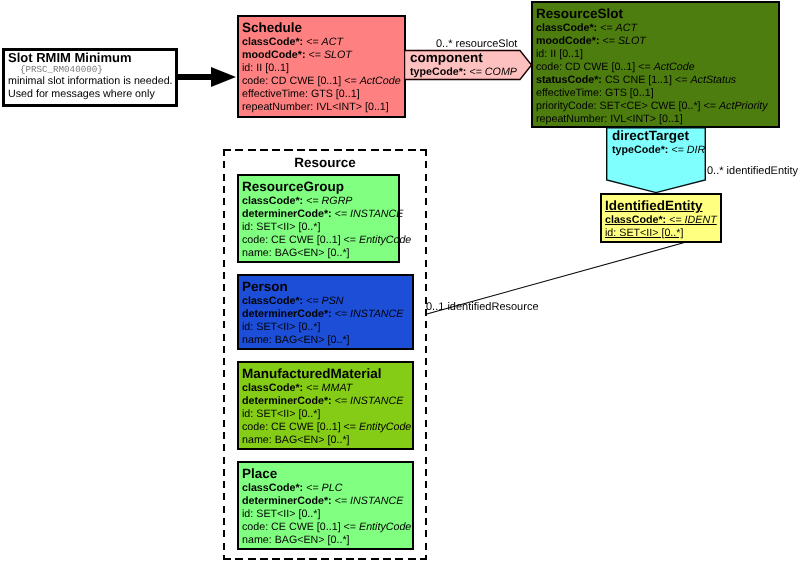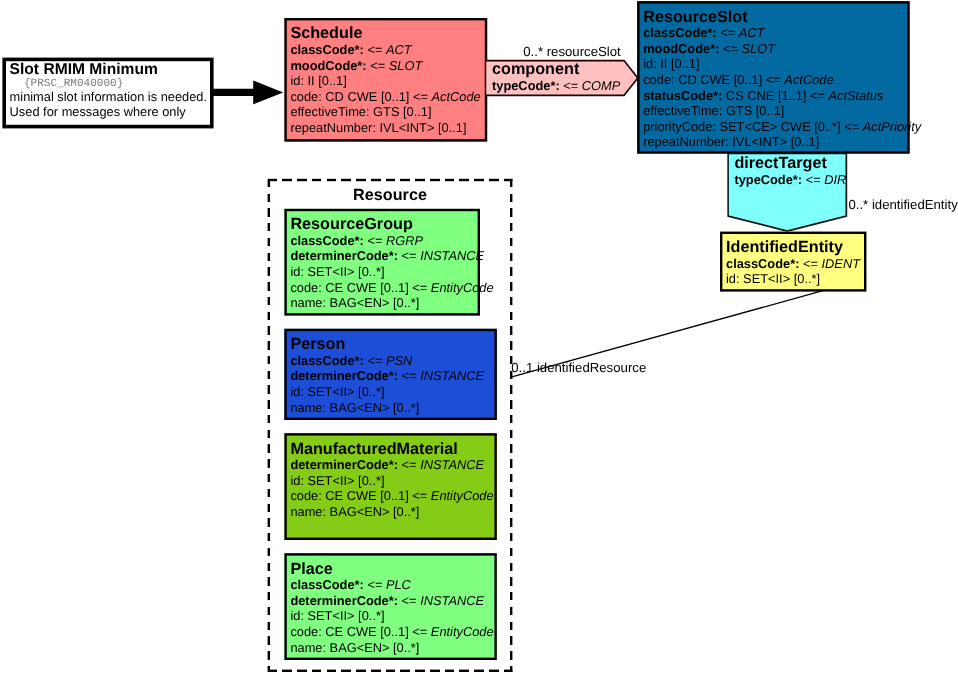--- a/index.html
+++ b/index.html
@@ -18,22 +18,22 @@
   #titlebox{left:2px;top:48px;width:176px;height:59px;background:#fff;border-width:3px;}
   .tb-title{font-weight:bold;font-size:13px;line-height:14px;padding:0 0 0 3px;}
   .tb-code{font-family:"Liberation Mono",monospace;font-size:9.2px;line-height:10px;color:#7a7a7a;padding-left:15px;}
   .tb-desc{font-size:10.7px;line-height:13px;padding-left:3px;}
 
   
   #entryarrow{left:175px;top:67px;}
 
   
   #schedule{left:237px;top:15px;width:169px;height:103px;background:#FF8080;}
-  #resourceslot{left:531px;top:1px;width:227px;height:127px;background:#0369a1;}
-  #identifiedentity{left:600px;top:193px;width:122px;height:50px;background:#FFFF80;}
+  #resourceslot{left:531px;top:1px;width:249px;height:127px;background:#4d7c0f;}
+  #identifiedentity{left:600px;top:193px;width:122px;height:50px;background:#FFFF80;text-decoration:underline;}
   #resourcegroup{left:237px;top:174px;width:163px;height:89px;background:#80FF80;}
   #person{left:237px;top:274px;width:177px;height:76px;background:#1d4ed8;}
   #manufacturedmaterial{left:237px;top:361px;width:177px;height:89px;background:#84cc16;}
   #place{left:237px;top:461px;width:177px;height:89px;background:#80FF80;}
   .cls .ttl{padding:3px 0 1px 3px;}
   .cls .attrs{padding:0 0 0 3px;}
 
   
   #component{left:404px;top:49px;width:128px;height:32px;}
   #directtarget{left:606px;top:127px;width:101px;height:67px;}
@@ -152,20 +152,21 @@
         <div class="attr"><span class="b">classCode*:</span><span> &lt;= </span><span class="i">PSN</span></div>
         <div class="attr"><span class="b">determinerCode*:</span><span> &lt;= </span><span class="i">INSTANCE</span></div>
         <div class="attr"><span>id: SET&lt;II&gt; [0..*]</span></div>
         <div class="attr"><span>name: BAG&lt;EN&gt; [0..*]</span></div>
       </div>
   </div>
 
   <div class="abs cls" id="manufacturedmaterial">
     <div class="ttl">ManufacturedMaterial</div>
     <div class="attrs">
+        <div class="attr"><span class="b">classCode*:</span><span> &lt;= </span><span class="i">MMAT</span></div>
         <div class="attr"><span class="b">determinerCode*:</span><span> &lt;= </span><span class="i">INSTANCE</span></div>
         <div class="attr"><span>id: SET&lt;II&gt; [0..*]</span></div>
         <div class="attr"><span>code: CE CWE [0..1] &lt;= </span><span class="i">EntityCode</span></div>
         <div class="attr"><span>name: BAG&lt;EN&gt; [0..*]</span></div>
       </div>
   </div>
 
   <div class="abs cls" id="place">
     <div class="ttl">Place</div>
     <div class="attrs">

